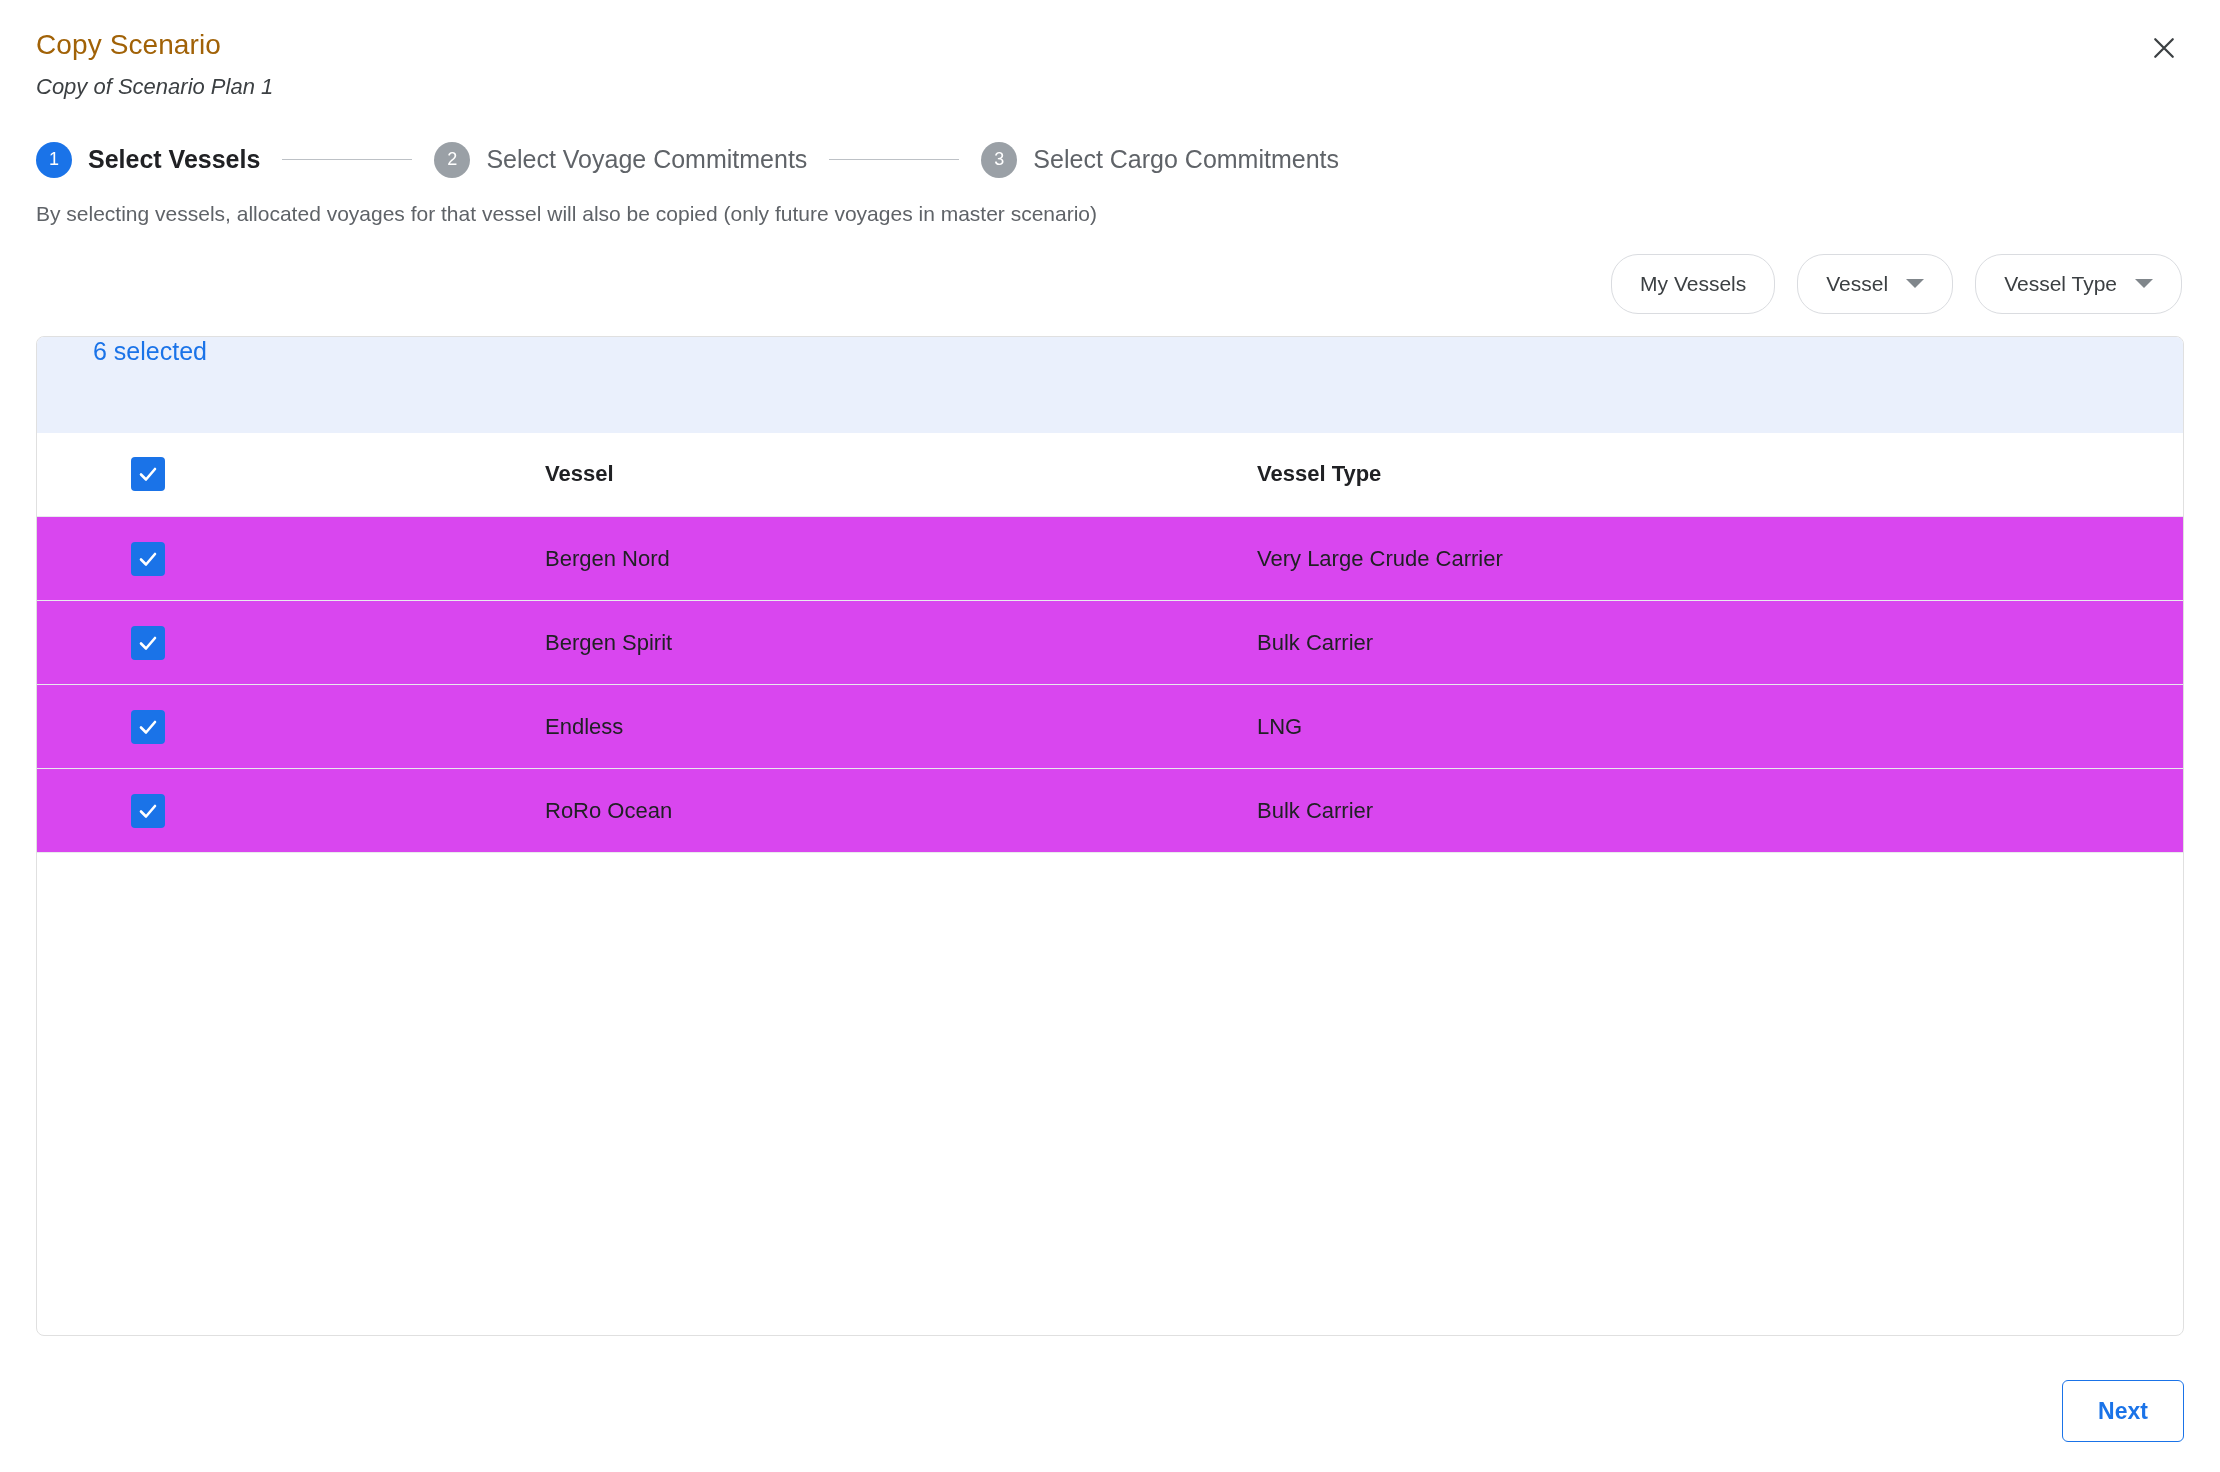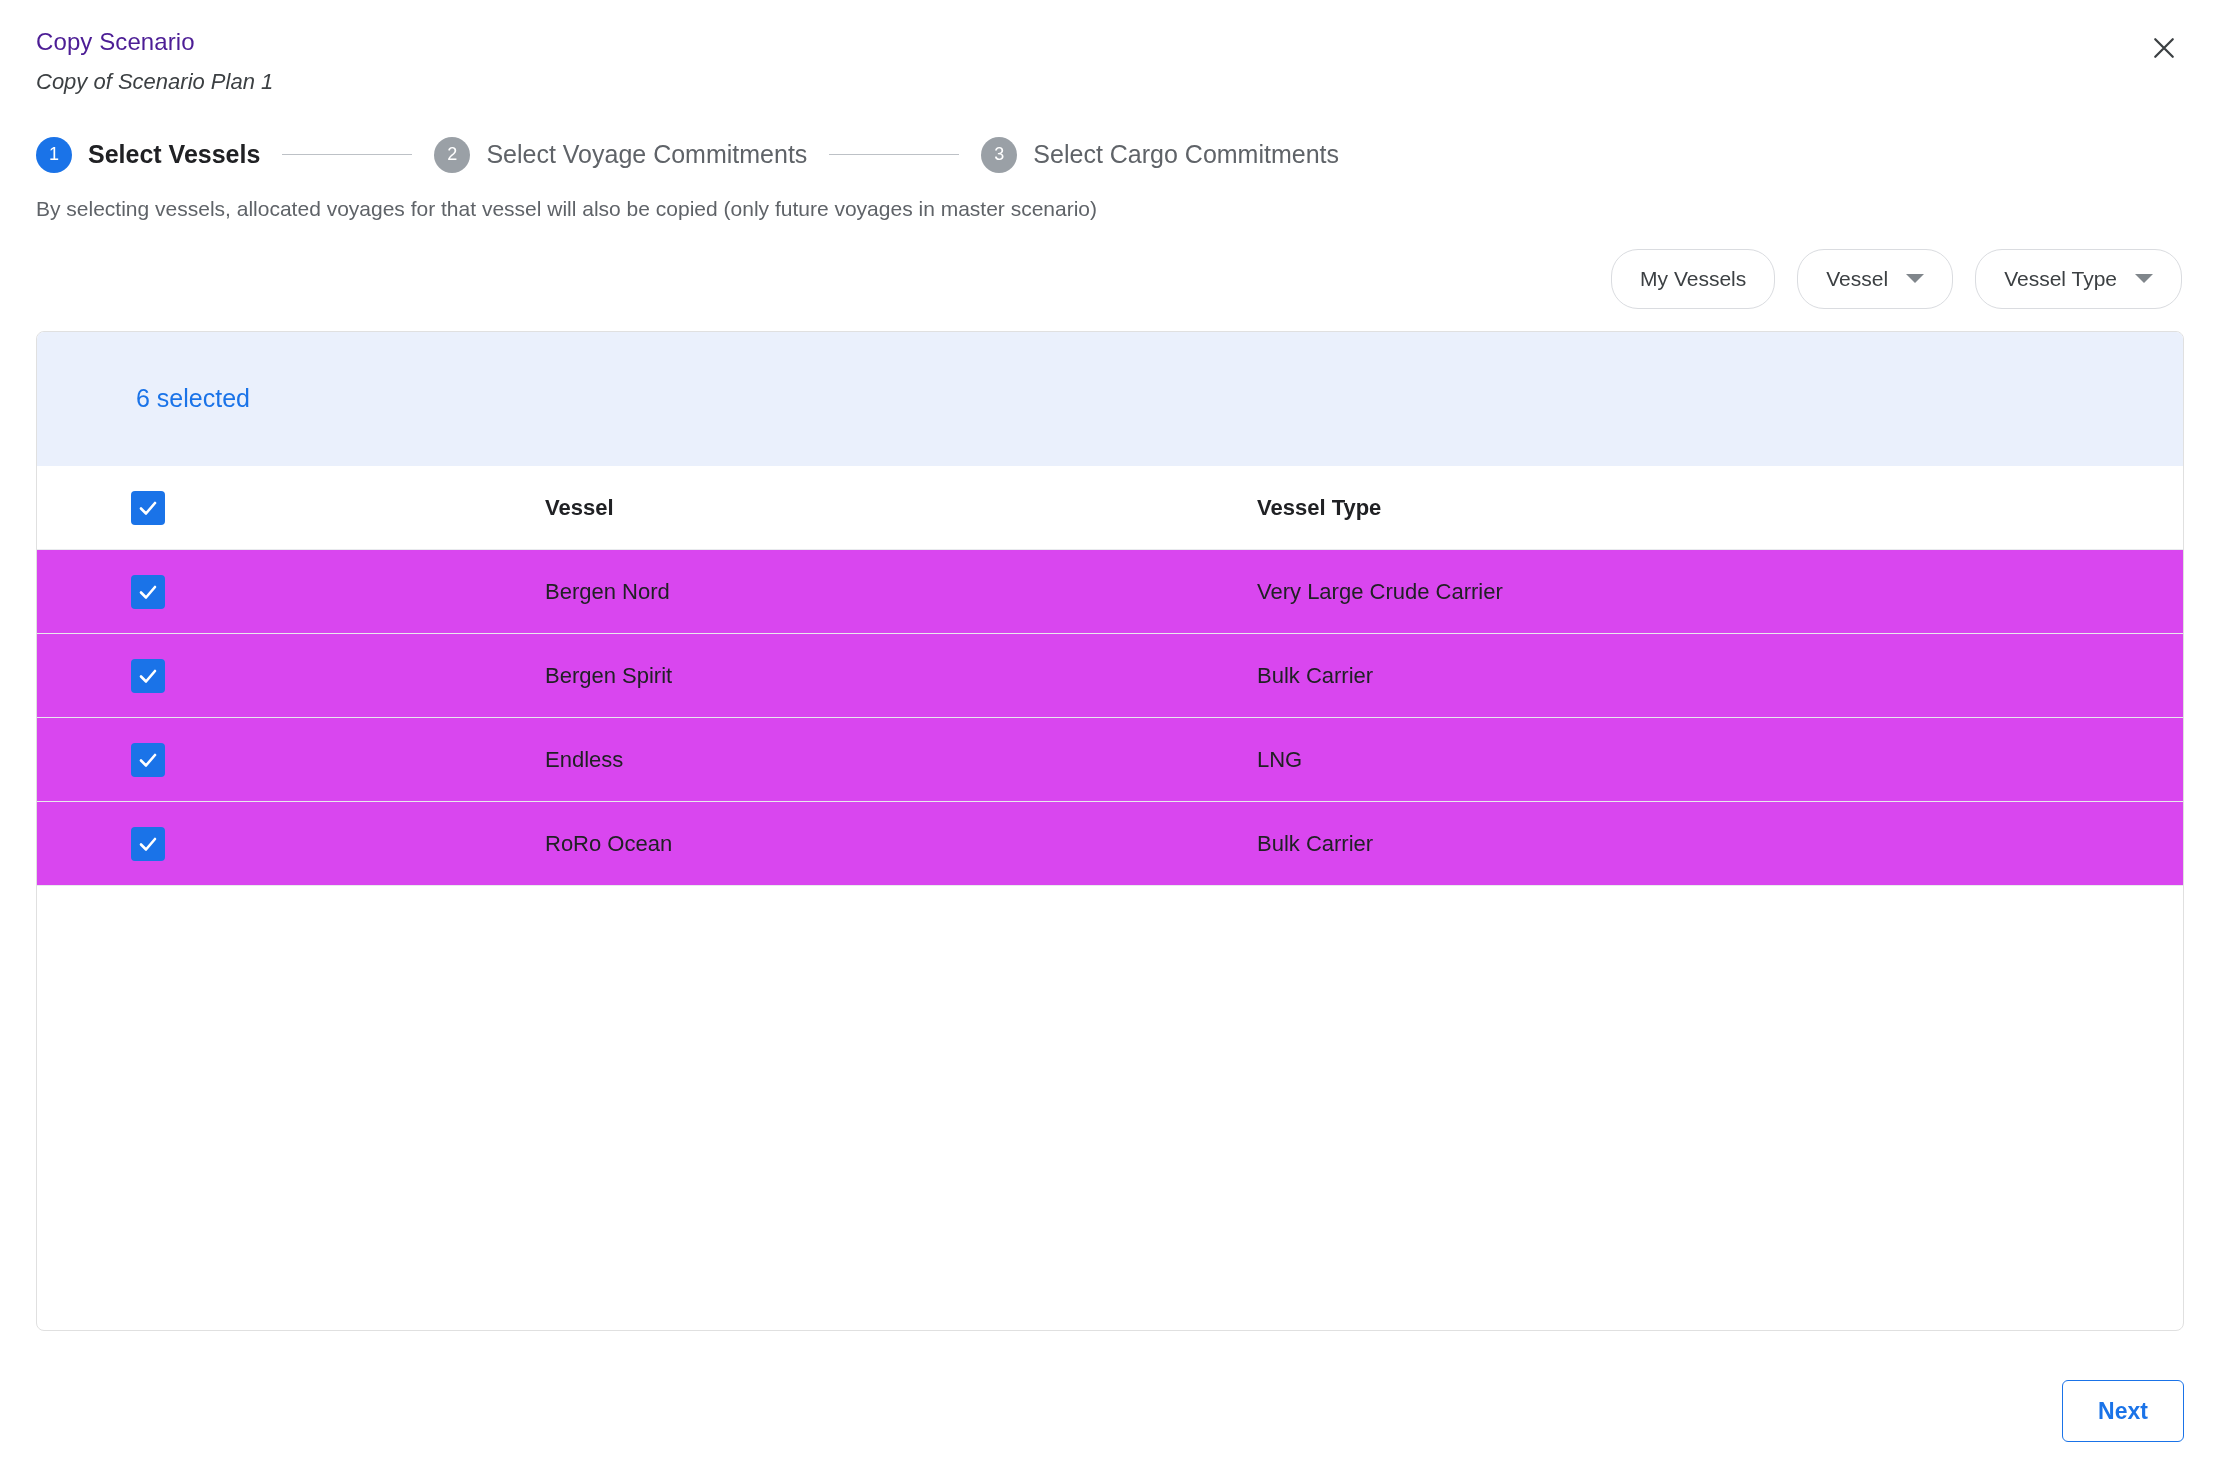--- a/index.html
+++ b/index.html
@@ -16,24 +16,24 @@
 
   .dialog {
     position: relative;
     width: 2220px;
     height: 1472px;
     padding: 28px 36px 0 36px;
   }
 
   
   .title {
-    font-size: 24px;
+    font-size: 28px;
     font-weight: 400;
     line-height: 1.2;
-    color: #4c1d95;
+    color: #a16207;
     letter-spacing: 0.1px;
   }
   .subtitle {
     margin-top: 12px;
     font-size: 22px;
     font-weight: 400;
     color: #3c4043;
     font-style: italic;
   }
   .close-btn {
@@ -128,24 +128,24 @@
     margin-top: 22px;
     border: 1px solid #e0e0e0;
     border-radius: 8px;
     background: #ffffff;
     height: 1000px;
     overflow: hidden;
     position: relative;
   }
   .card-banner {
     background: #eaf0fc;
-    height: 134px;
-    display: flex;
-    align-items: center;
-    padding-left: 99px;
+    height: 96px;
+    display: flex;
+    align-items: flex-start;
+    padding-left: 56px;
     font-size: 25px;
     color: #1a73e8;
   }
   table {
     width: 100%;
     border-collapse: collapse;
     table-layout: fixed;
   }
   col.c-check { width: 500px; }
   col.c-vessel { width: 720px; }

